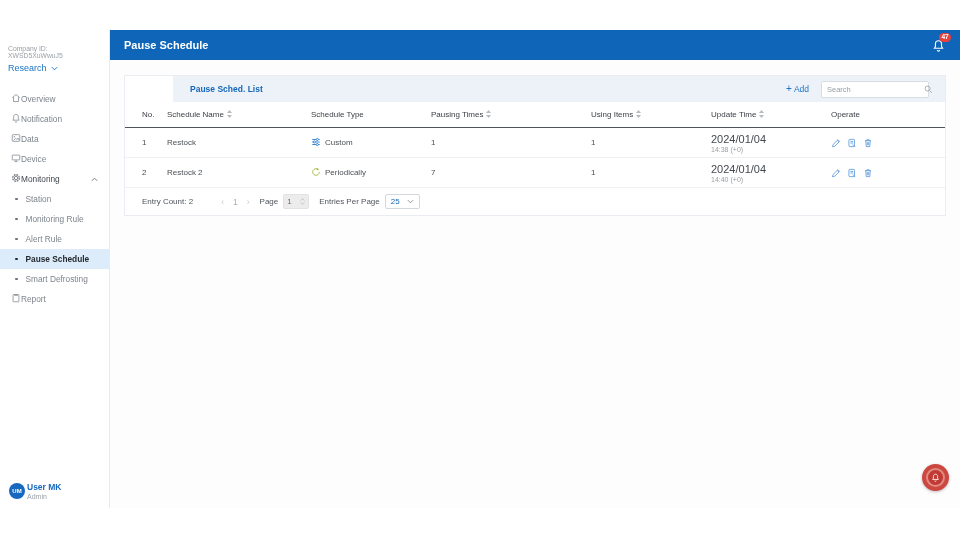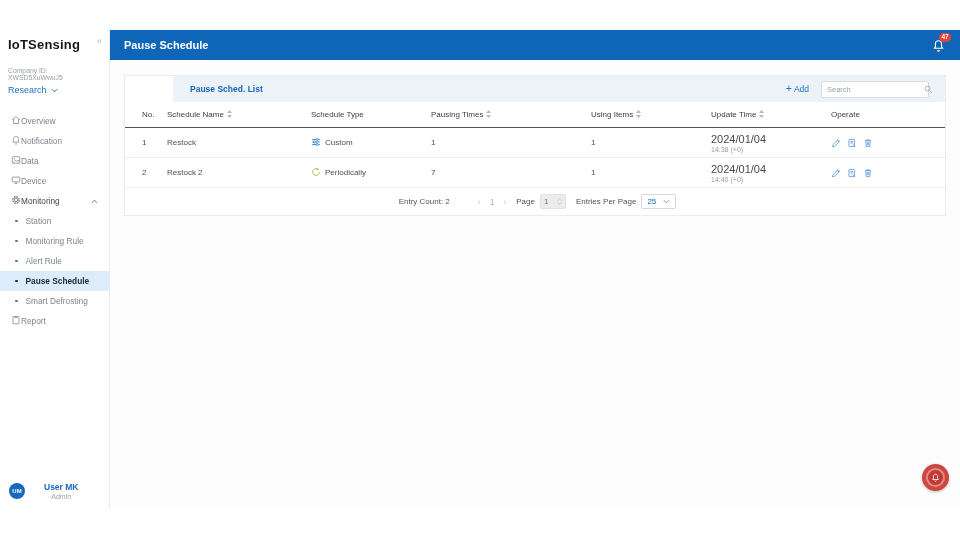--- a/index.html
+++ b/index.html
@@ -16,21 +16,21 @@
   .team-row { margin-top:4px; color:#1a73c8; font-size:9px; display:flex; align-items:center; gap:4px; cursor:pointer; }
   .nav { margin-top:16px; }
   .nav-item { height:20px; display:flex; align-items:center; padding-left:11px; color:#7d848c; font-size:8.3px; cursor:pointer; }
   .nav-item svg { flex:0 0 auto; }
   .nav-item .chev { margin-left:auto; margin-right:11px; }
   .nav-item.section-open { color:#41474e; }
   .sub-item { height:20px; display:flex; align-items:center; gap:8px; padding-left:15px; color:#7d848c; font-size:8.3px; cursor:pointer; }
   .bullet { width:2.5px; height:2.5px; background:#6a7076; border-radius:50%; flex:0 0 auto; }
   .sub-item.active { background:#dcecfa; color:#23282e; font-weight:bold; }
   .sub-item.active .bullet { background:#23282e; }
-  .user-block { position:absolute; bottom:8px; left:9px; display:flex; gap:19px; align-items:center;text-align:center; }
+  .user-block { position:absolute; bottom:8px; left:9px; display:flex; gap:2px; align-items:center; }
   .avatar { width:16px; height:16px; border-radius:50%; background:#1769c0; color:#fff; font-size:6px; font-weight:bold; display:flex; align-items:center; justify-content:center; }
   .user-name { color:#1769c0; font-size:8.5px; font-weight:bold; }
   .user-role { color:#9aa0a6; font-size:7px; margin-top:1px; }
 
   
   .main { position:absolute; left:110px; top:0; right:0; bottom:0; background:#fdfdfe; }
   .topbar { height:30px; background:#0f66b8; display:flex; align-items:center; justify-content:space-between; padding:0 14px; }
   .topbar-title { color:#fff; font-size:11px; font-weight:bold; }
   .bell-wrap { position:relative; width:14px; height:14px; cursor:pointer; }
   .badge { position:absolute; top:-5px; left:7px; background:#e8413c; color:#fff; font-size:6.5px; font-weight:bold; border-radius:7px; padding:1px 2.5px; line-height:6.5px; }
@@ -49,44 +49,40 @@
   .trow { display:grid; grid-template-columns:25px 144px 120px 160px 120px 120px 1fr; align-items:center; padding-left:17px; padding-right:10px; }
   .thead { height:26px; font-size:8px; color:#3a3f45; border-bottom:1px solid #4e545a; }
   .th { display:flex; align-items:center; gap:3px; }
   .drow { height:30px; font-size:8px; color:#4a4f55; border-bottom:1px solid #eef0f3; background:#fff; }
   .type-cell { display:flex; align-items:center; gap:4px; }
   .time-cell .d1 { font-size:11px; color:#44494f; }
   .time-cell .d2 { font-size:7px; color:#9aa0a6; margin-top:1px; }
   .ops { display:flex; align-items:center; gap:6px; }
   .op { cursor:pointer; display:flex; }
 
-  .card-footer { height:27px; display:flex; align-items:center; justify-content:center; padding:0 12px 0 17px; font-size:8px; color:#50555b;gap:28px; }
+  .card-footer { height:27px; display:flex; align-items:center; justify-content:flex-start; padding:0 12px 0 17px; font-size:8px; color:#50555b;gap:28px; }
   .footer-right { display:flex; align-items:center; gap:10px; }
   .pager { display:flex; align-items:center; gap:9px; color:#c2c7cc; font-size:8.5px; }
   .pager .pg-num { color:#a9aeb4; }
   .page-jump { display:flex; align-items:center; gap:5px; color:#50555b; }
   .page-input { background:#ececec; border:1px solid #e2e2e2; border-radius:2px; width:26px; height:15px; display:flex; align-items:center; justify-content:space-between; padding:0 3px; color:#6a6f75; }
   .spin { display:flex; flex-direction:column; gap:1px; }
   .per-page { display:flex; align-items:center; gap:5px; }
   .per-page-select { border:1px solid #d4d8dd; border-radius:2px; height:15px; display:flex; align-items:center; gap:7px; padding:0 5px; cursor:pointer; }
   .per-page-value { color:#1667b8; font-size:8px; }
 
   .fab { position:absolute; right:11px; bottom:17px; width:27px; height:27px; border-radius:50%; background:#cc4740; display:flex; align-items:center; justify-content:center; cursor:pointer; box-shadow:0 1px 3px rgba(0,0,0,.25); }
   .fab-inner { width:19px; height:19px; border-radius:50%; background:#c13a34; border:2.5px solid #e08a82; display:flex; align-items:center; justify-content:center; }
 </style>
 </head>
 <body>
 
 <div class="app">
 
   <div class="sidebar">
-    <div class="brand-row">
-      <span class="brand">IoTSensing</span>
-      <span class="collapse">«</span>
-    </div>
     <div class="company">
       <div class="company-id">Company ID: XWSD5XuWwuJ5</div>
       <div class="team-row">
         <span>Research</span>
         <span>
           <svg width="7" height="5" viewBox="0 0 8 5">
               <path d="M1 1 L4 4 L7 1" fill="none" stroke="#1a73c8" stroke-width="1.1"></path>
             </svg>
         </span>
       </div>

